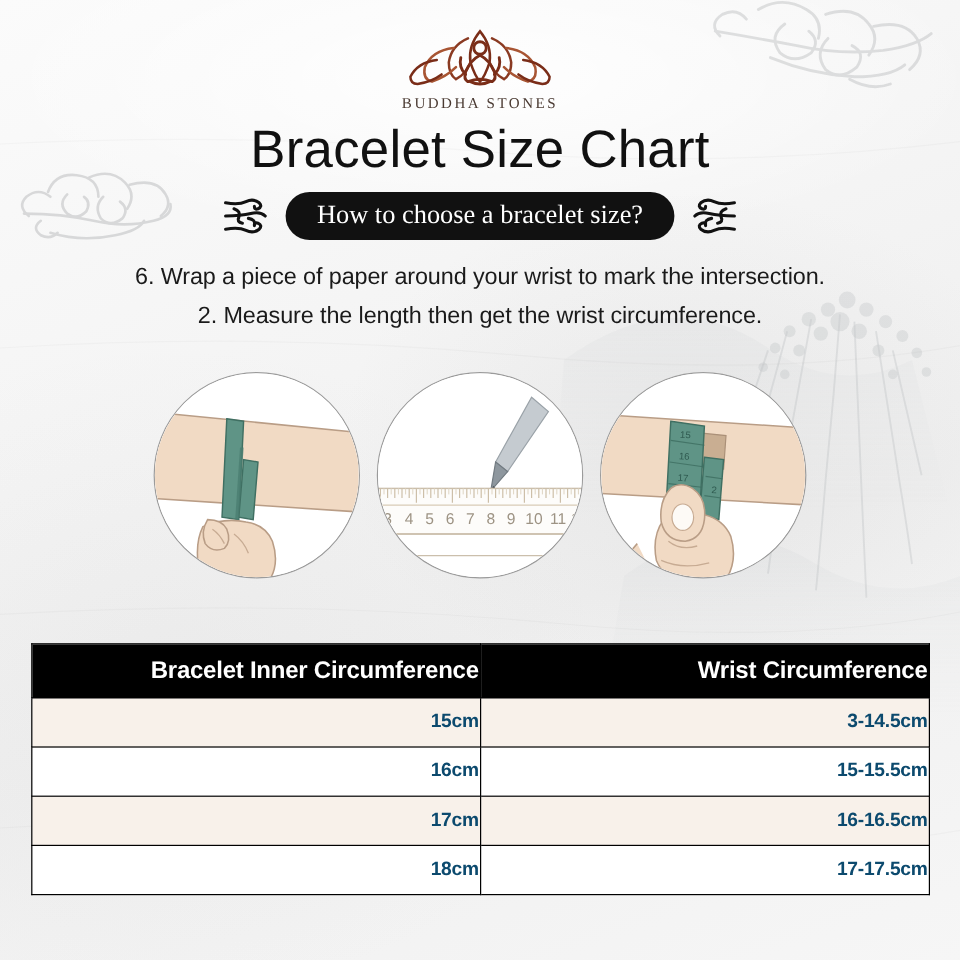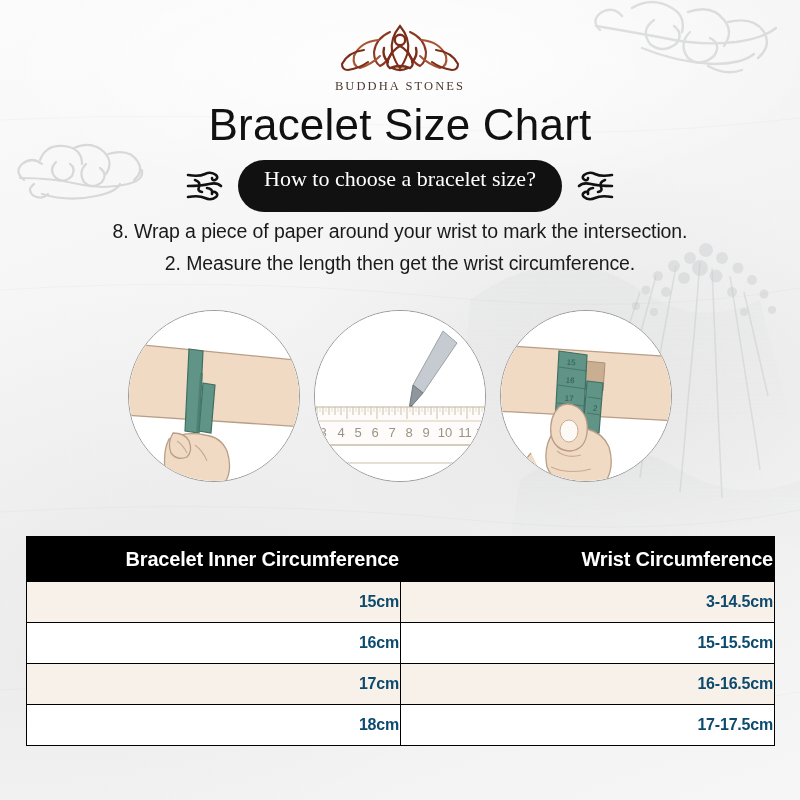--- a/index.html
+++ b/index.html
@@ -69,21 +69,21 @@
     display: flex;
     align-items: center;
     justify-content: center;
     gap: 9px;
   }
   .flourish { display: block; }
   #subtitle-pill {
     background: #111;
     color: #fff;
     border-radius: 999px;
-    padding: 6px 26px 20px 26px;
+    padding: 6px 26px 8px 26px;
     font-family: "Liberation Serif", serif;
     font-size: 22px;
     line-height: 26px;
     white-space: nowrap;
   }
 
   
   #steps {
     position: absolute;
     top: 215px; left: 0; right: 0;
@@ -293,21 +293,21 @@
         <path d="M3 6 Q14 8 20 5 Q26 2 31 6 Q34 9 30 11 Q27 12 27 9"></path>
         <path d="M3 17 Q16 17 24 15 Q32 13 36 17"></path>
         <path d="M3 28 Q14 26 20 29 Q26 32 31 28 Q34 25 30 23 Q27 22 27 25"></path>
         <path d="M10 11 Q16 13 14 18 Q12 22 17 23"></path>
         <path d="M22 19 Q28 20 27 24"></path>
       </g>
     </svg>
   </div>
 
   <div id="steps">
-    <div class="step">8. Wrap a piece of paper around your wrist to mark the intersection.</div>
+    <div class="step">6. Wrap a piece of paper around your wrist to mark the intersection.</div>
     <div class="step">2. Measure the length then get the wrist circumference.</div>
   </div>
 
   <div id="illustrations">
 
     <div class="circle">
       <svg width="170" height="170" viewBox="0 0 170 170" xmlns="http://www.w3.org/2000/svg">
         <rect width="170" height="170" fill="#ffffff"></rect>
 
         <path d="M-6 32 L176 50 L176 116 L-6 104 Z" fill="#f1dac4" stroke="#b99d86" stroke-width="1.3"></path>

